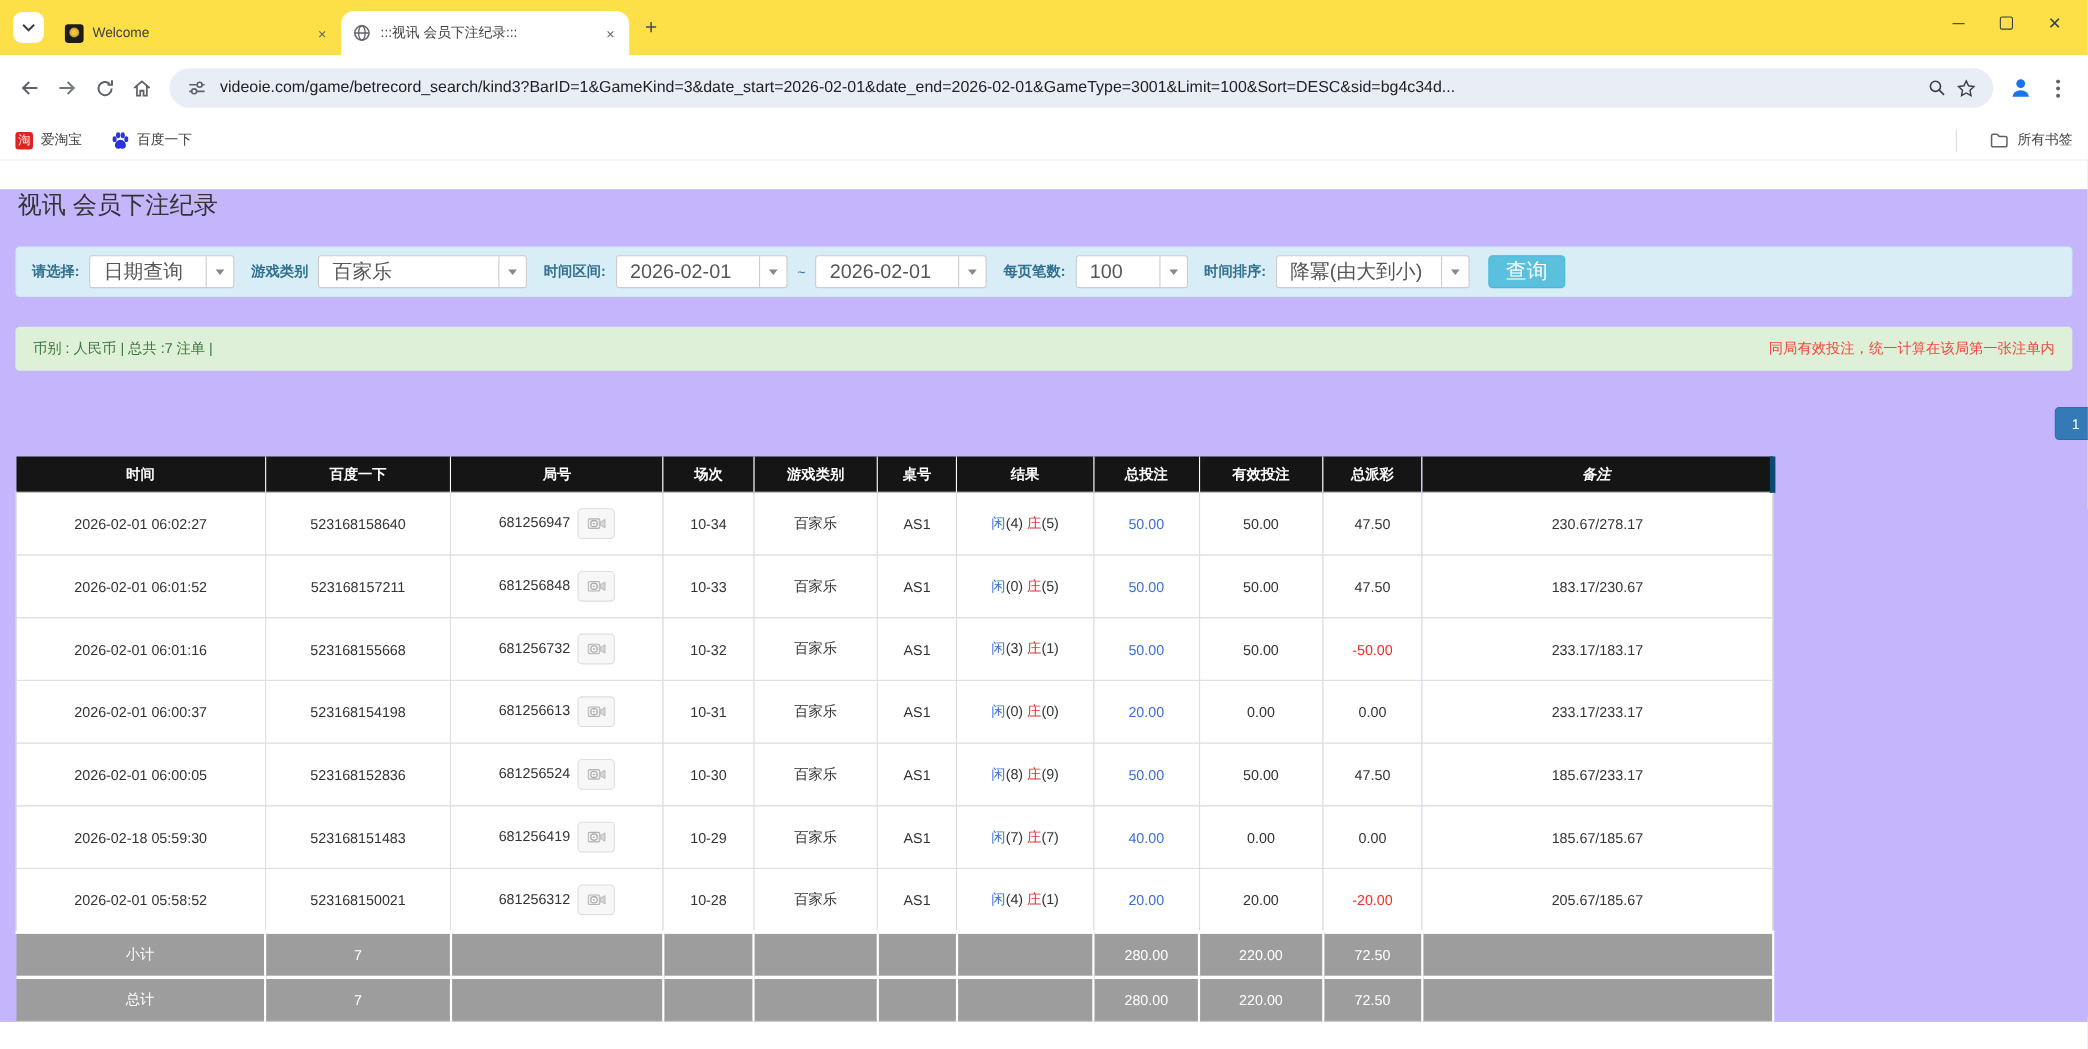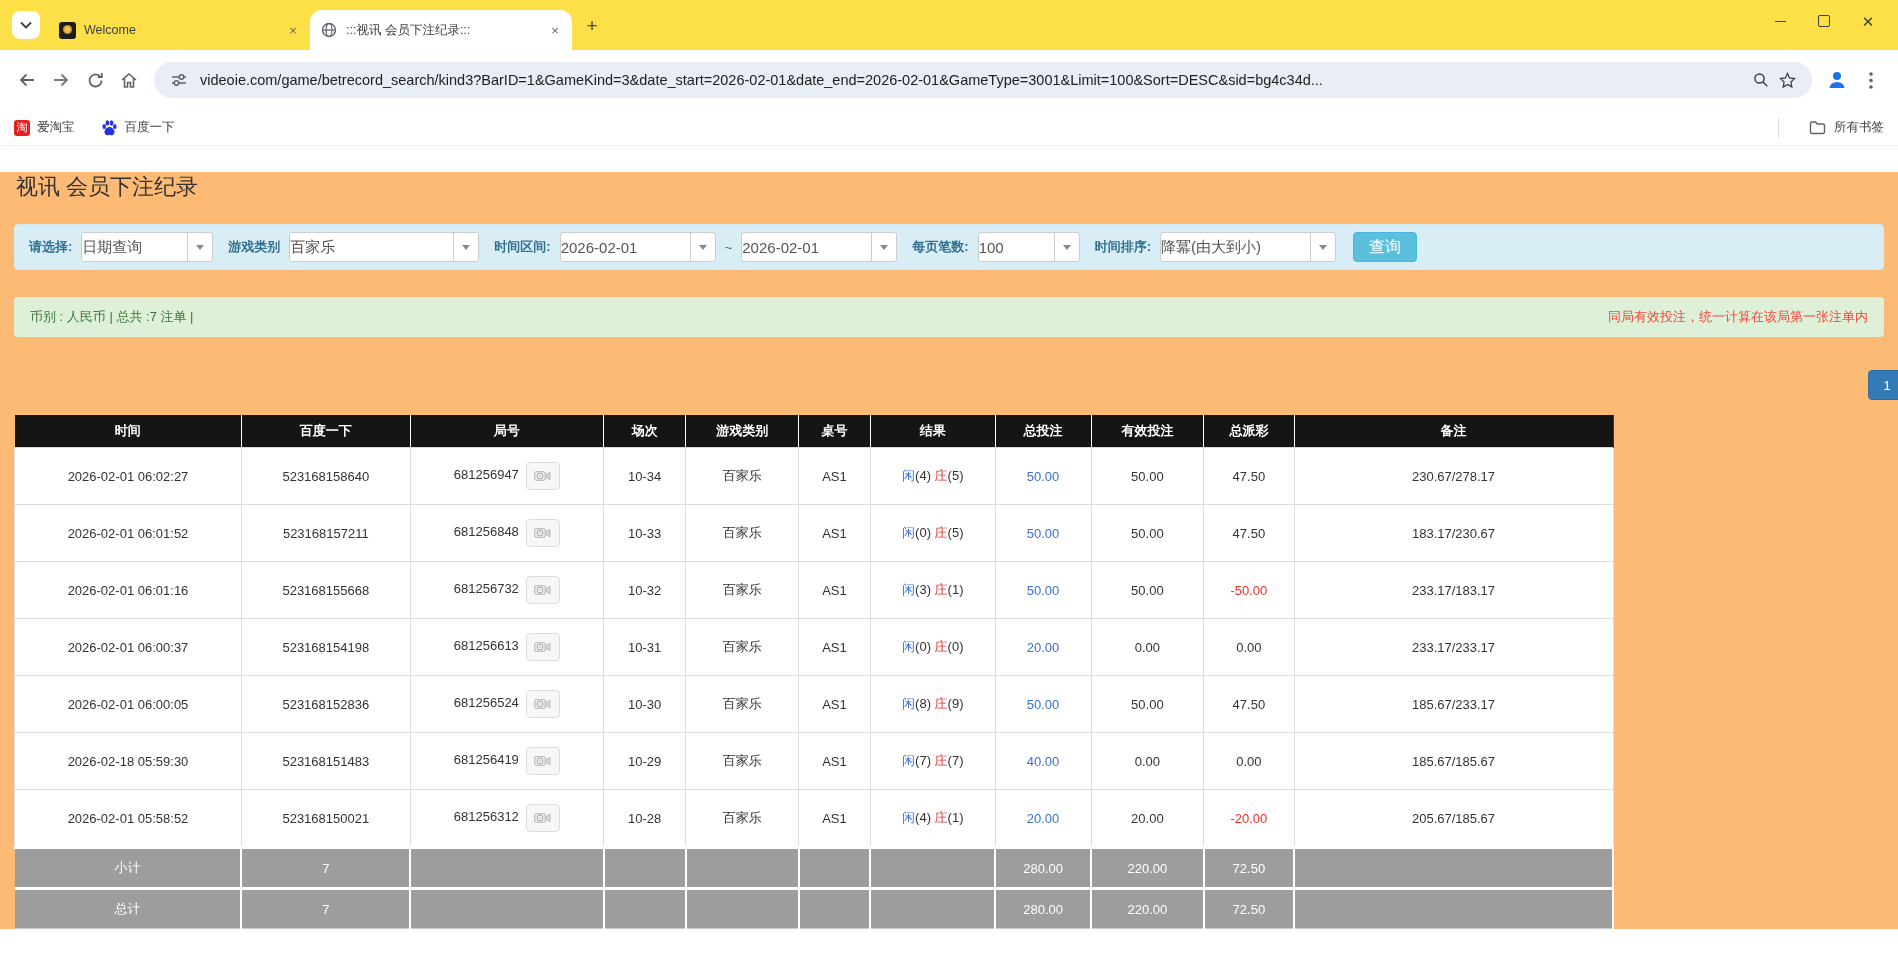--- a/index.html
+++ b/index.html
@@ -32,34 +32,34 @@
   .omnibox-url{flex:1;font-size:14.5px;color:#202124;white-space:nowrap;overflow:hidden;margin:0 10px 0 8px;}
   .omni-icon{width:26px;height:26px;display:flex;align-items:center;justify-content:center;cursor:pointer;flex:0 0 auto;}
   .bookmarks{height:35px;background:#fff;display:flex;align-items:center;padding:0 14px;
        font-size:12.5px;color:#3c4043;border-bottom:1px solid #eceff1;}
   .bm{display:flex;align-items:center;gap:7px;margin-right:26px;cursor:pointer;}
   .bm-taobao-ic{width:16px;height:16px;background:#e0231f;border-radius:3px;color:#fff;font-size:11px;
        display:flex;align-items:center;justify-content:center;}
   .bm-right{margin-left:auto;display:flex;align-items:center;gap:8px;border-left:1px solid #dadce0;
        padding-left:30px;height:20px;cursor:pointer;}
   
-  .content{background:#fdba74;position:relative;}
+  .content{background:#c4b5fd;position:relative;}
   .page-title{font-size:22px;font-weight:400;color:#333;margin:26px 0 0 16px;height:30px;line-height:30px;}
   .filter-bar{margin:22px 14px 0;height:46px;background:#d9edf7;border:1px solid #cfeaf5;border-radius:4px;
        display:flex;align-items:center;padding:0 14px;box-sizing:border-box;font-size:13px;gap:9px;}
   .f-label{color:#31708f;font-weight:bold;white-space:nowrap;}
   .f-tilde{color:#31708f;}
   .select{height:30px;background:#fff;border:1px solid #ccc;border-radius:3px;display:flex;align-items:stretch;
        box-sizing:border-box;cursor:pointer;}
-  .select-value{padding:0 0;color:#555;flex:1;font-size:15px;display:flex;align-items:center;white-space:nowrap;overflow:hidden;}
+  .select-value{padding:0 12px;color:#555;flex:1;font-size:18px;display:flex;align-items:center;white-space:nowrap;overflow:hidden;}
   .select-caret{width:24px;border-left:1px solid #ccc;display:flex;align-items:center;justify-content:center;}
   .caret{width:0;height:0;border-left:4px solid transparent;border-right:4px solid transparent;border-top:5px solid #888;}
   .w-query{width:132px}.w-game{width:190px}.w-date{width:156px}.w-per{width:102px}.w-sort{width:176px}
   .btn-search{height:30px;padding:0 15px;margin-left:8px;background:#5bc0de;border:1px solid #46b8da;
-       border-radius:4px;color:#fff;font-size:16px;cursor:pointer;}
+       border-radius:4px;color:#fff;font-size:19px;cursor:pointer;}
   .summary-bar{margin:27px 14px 0;height:40px;background:#dff0d8;border-radius:4px;display:flex;
        align-items:center;justify-content:space-between;padding:0 16px;box-sizing:border-box;font-size:13px;}
   .summary-left{color:#3c763d;}
   .summary-right{color:#f0483c;}
   .pgn-row{position:relative;height:30px;margin-top:33px;}
   .pgn-btn{position:absolute;right:-8px;top:0;width:38px;height:30px;background:#337ab7;border:1px solid #2e6da4;
        border-radius:4px;color:#fff;font-size:13px;display:flex;align-items:center;justify-content:center;cursor:pointer;box-sizing:border-box;}
   
   .bet-table{width:1600px;margin:15px 0 0 14px;border-collapse:collapse;table-layout:fixed;font-size:13px;color:#333;}
   .bet-table col:nth-child(1){width:14.2%}
@@ -68,21 +68,21 @@
   .bet-table col:nth-child(4){width:5.15%}
   .bet-table col:nth-child(5){width:7.05%}
   .bet-table col:nth-child(6){width:4.5%}
   .bet-table col:nth-child(7){width:7.8%}
   .bet-table col:nth-child(8){width:6.0%}
   .bet-table col:nth-child(9){width:7.05%}
   .bet-table col:nth-child(10){width:5.65%}
   .bet-table col:nth-child(11){width:19.95%}
   .bet-table th{background:#151515;color:#fff;height:30px;font-weight:bold;font-size:13px;
        border-right:1px solid #fff;}
-  .bet-table th:last-child{border-right:1px solid #0c4a6e;}
+  .bet-table th:last-child{border-right:5px solid #0c4a6e;font-style:italic;}
   .bet-table tr.data-row td{height:54px;background:#fff;border:1px solid #ddd;text-align:center;}
   .result-p{color:#3a6fd8;}
   .result-b{color:#e03131;}
   .result-n{color:#333;}
   .val-link{color:#3a6fd8;cursor:pointer;}
   .neg{color:#ef2e24;}
   .cam-btn{display:inline-flex;align-items:center;justify-content:center;width:32px;height:26px;background:#f7f7f7;
        border:1px solid #ddd;border-radius:4px;vertical-align:middle;margin-left:7px;cursor:pointer;}
   .bet-table tr.totals td{height:36px;background:#9d9d9d;color:#fff;text-align:center;
        border-right:2px solid #fff;border-top:3px solid #fff;}

